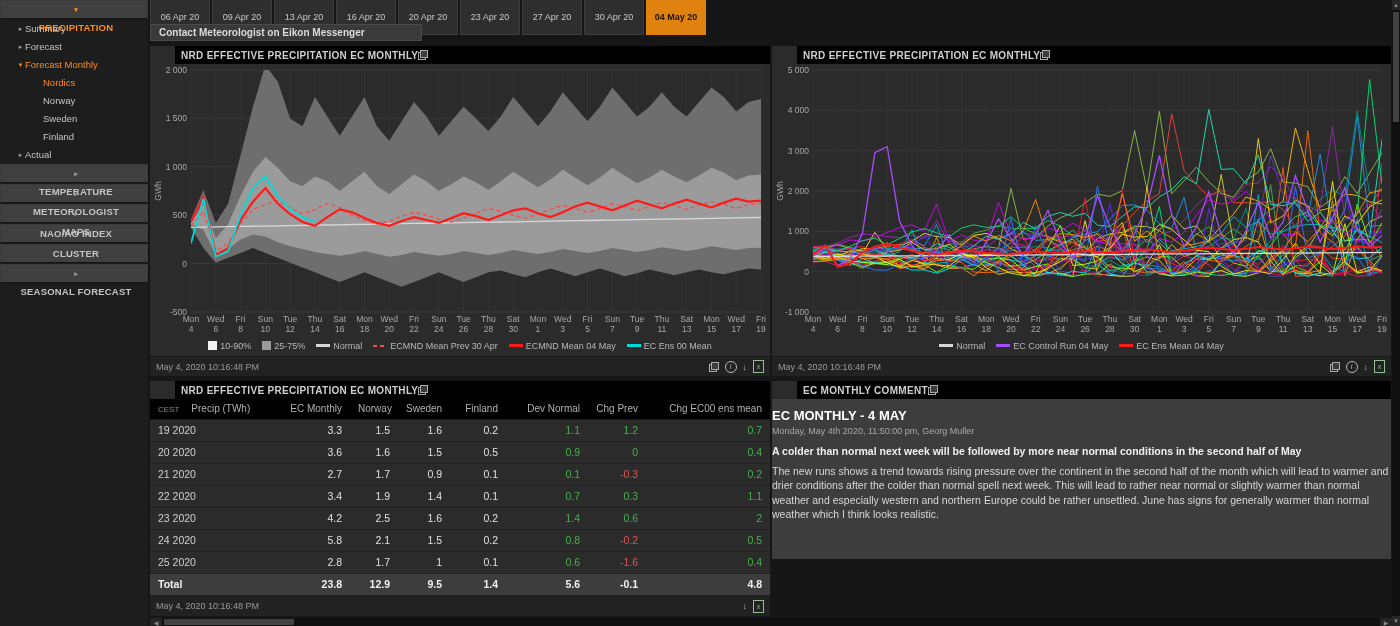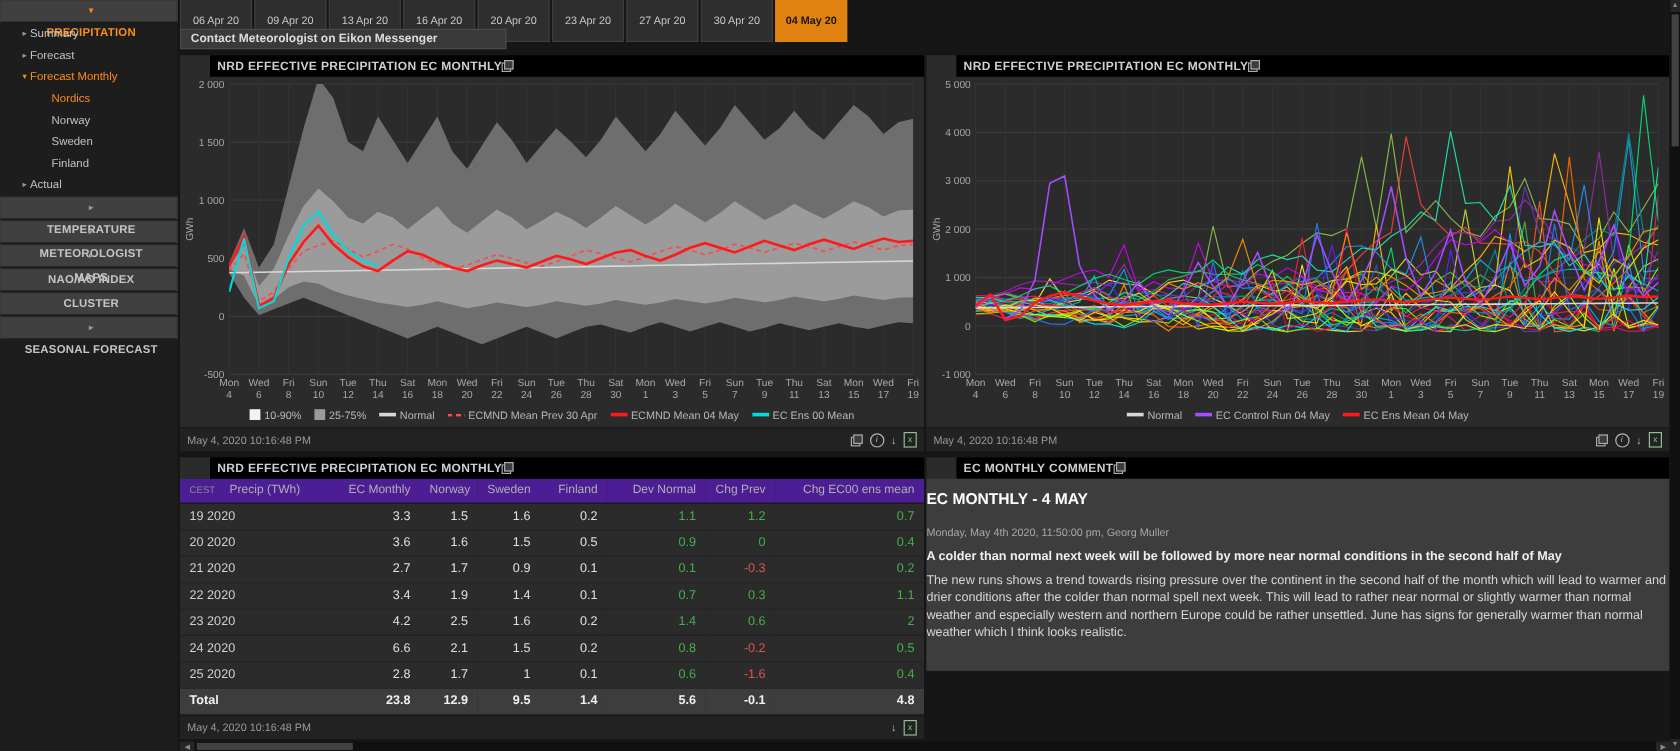--- a/index.html
+++ b/index.html
@@ -40,39 +40,39 @@
   
   svg{font-family:inherit;display:block;}
   .chart-svg{margin:0 1px;}
   .legend{height:15px;display:flex;justify-content:center;align-items:center;gap:11px;font-size:9px;color:#b8b8b8;flex:none;white-space:nowrap;}
   .lg-item{display:inline-flex;align-items:center;}
   .lg-box{width:9px;height:9px;display:inline-block;margin-right:3px;}
   .lg-line{width:14px;height:3px;display:inline-block;margin-right:3px;}
   .lg-dash{width:14px;height:2px;display:inline-block;margin-right:3px;}
   
   #precip-table{width:100%;border-collapse:collapse;font-size:10.5px;table-layout:fixed;}
-  #precip-table th{background:#4c1d95;color:#b0b0b0;font-weight:normal;font-size:10px;height:20px;border-bottom:1px solid #1a1a1a;padding:0 8px;text-align:right;box-sizing:border-box;white-space:nowrap;overflow:hidden;}
+  #precip-table th{background:#000000;color:#b0b0b0;font-weight:normal;font-size:10px;height:20px;border-bottom:1px solid #1a1a1a;padding:0 8px;text-align:right;box-sizing:border-box;white-space:nowrap;overflow:hidden;}
   #precip-table th.first{text-align:left;}
   #precip-table td{height:22px;padding:0 8px;border-bottom:1px solid #232323;color:#e0e0e0;text-align:right;background:#2b2b2b;box-sizing:border-box;white-space:nowrap;}
   #precip-table td.lbl{text-align:left;color:#cfcfcf;}
   #precip-table tr.total td{background:#3d3d3d;font-weight:bold;color:#f0f0f0;}
   #precip-table td.pos{color:#46b04a;}
   #precip-table td.neg{color:#e05252;}
   .cest{font-size:8px;color:#8a8a8a;margin-right:12px;}
   #precip-table th:nth-child(1){width:120px;}
   #precip-table th:nth-child(2){width:80px;}
   #precip-table th:nth-child(3){width:48px;}
   #precip-table th:nth-child(4){width:52px;}
   #precip-table th:nth-child(5){width:56px;}
   #precip-table th:nth-child(6){width:82px;}
   #precip-table th:nth-child(7){width:58px;}
   
   #commentP .panel-body{background:#3d3d3d;padding:9px 0;flex:1;overflow:hidden;}
   .comment-heading{font-size:13px;font-weight:bold;color:#fff;margin:0 0 3px 0;}
-  .comment-byline{font-size:9px;color:#a8a8a8;margin:16px 0 8px 0;}
+  .comment-byline{font-size:9px;color:#a8a8a8;margin:3px 0 8px 0;}
   .comment-summary{font-size:10.5px;font-weight:bold;color:#efefef;margin:0 0 6px 0;line-height:1.35;}
   .comment-body{font-size:10.5px;color:#d6d6d6;margin:0;line-height:1.35;}
   
   .sb-track-v{left:1392px;top:0;width:8px;height:626px;background:#101010;}
   .sb-track-h{left:150px;top:618px;width:1242px;height:8px;background:#101010;}
   .sb-thumb{background:#424242;position:absolute;}
   .sb-btn{position:absolute;background:#262626;color:#888;font-size:6px;display:flex;align-items:center;justify-content:center;cursor:pointer;}
 </style>
 </head>
 <body>
@@ -519,21 +519,21 @@
           <td>4.2</td>
           <td>2.5</td>
           <td>1.6</td>
           <td>0.2</td>
           <td class="pos">1.4</td>
           <td class="pos">0.6</td>
           <td class="pos">2</td>
         </tr>
         <tr>
           <td class="lbl">24 2020</td>
-          <td>6.6</td>
+          <td>5.8</td>
           <td>2.1</td>
           <td>1.5</td>
           <td>0.2</td>
           <td class="pos">0.8</td>
           <td class="neg">-0.2</td>
           <td class="pos">0.5</td>
         </tr>
         <tr>
           <td class="lbl">25 2020</td>
           <td>2.8</td>

